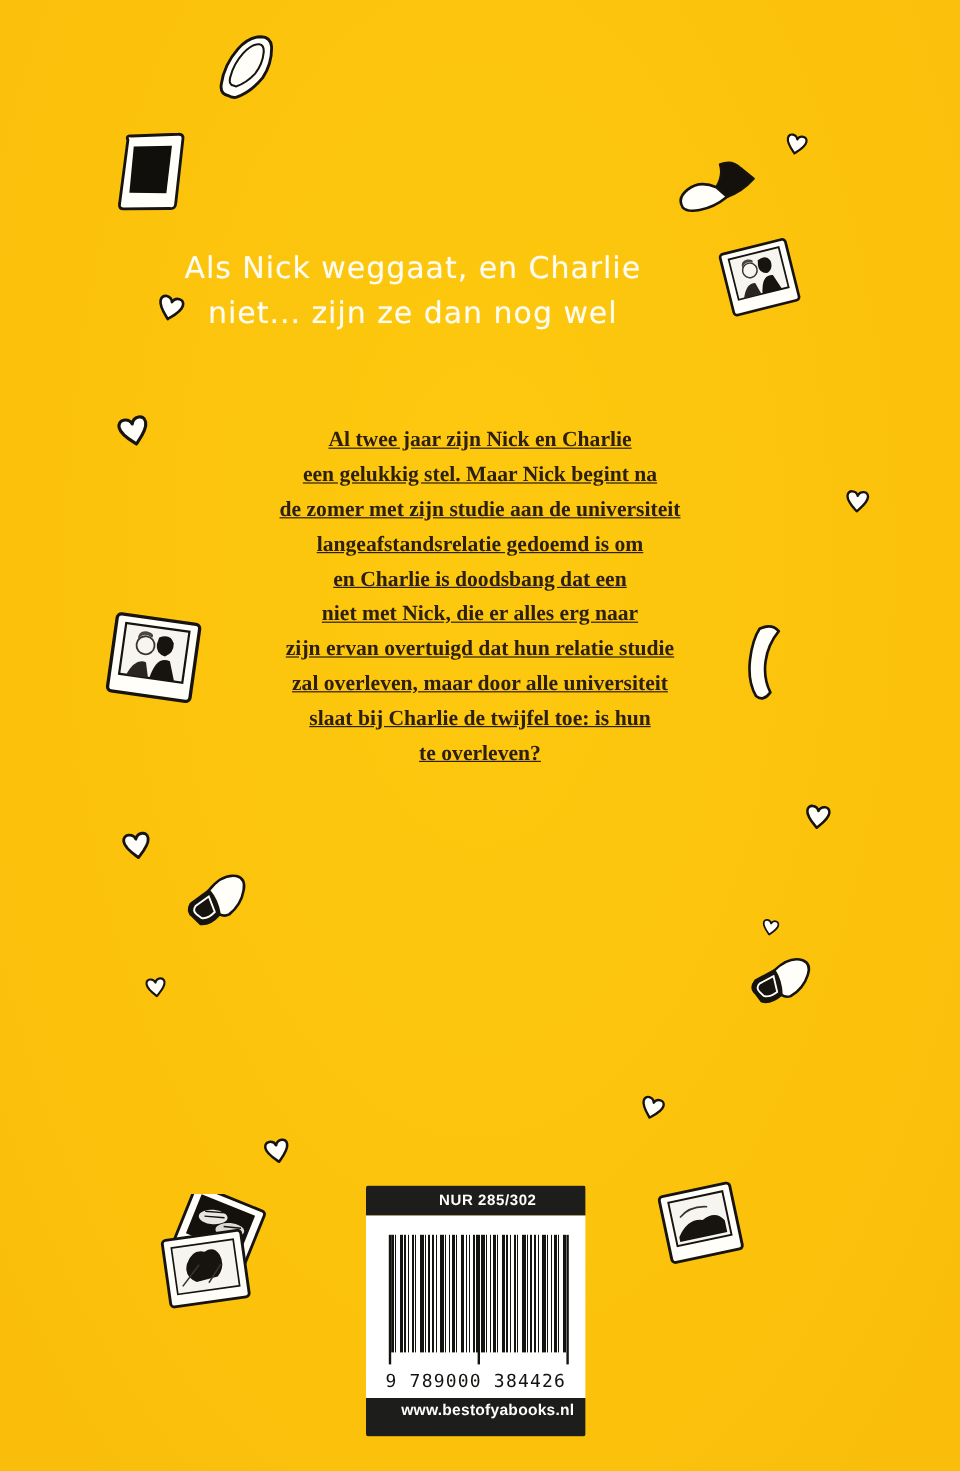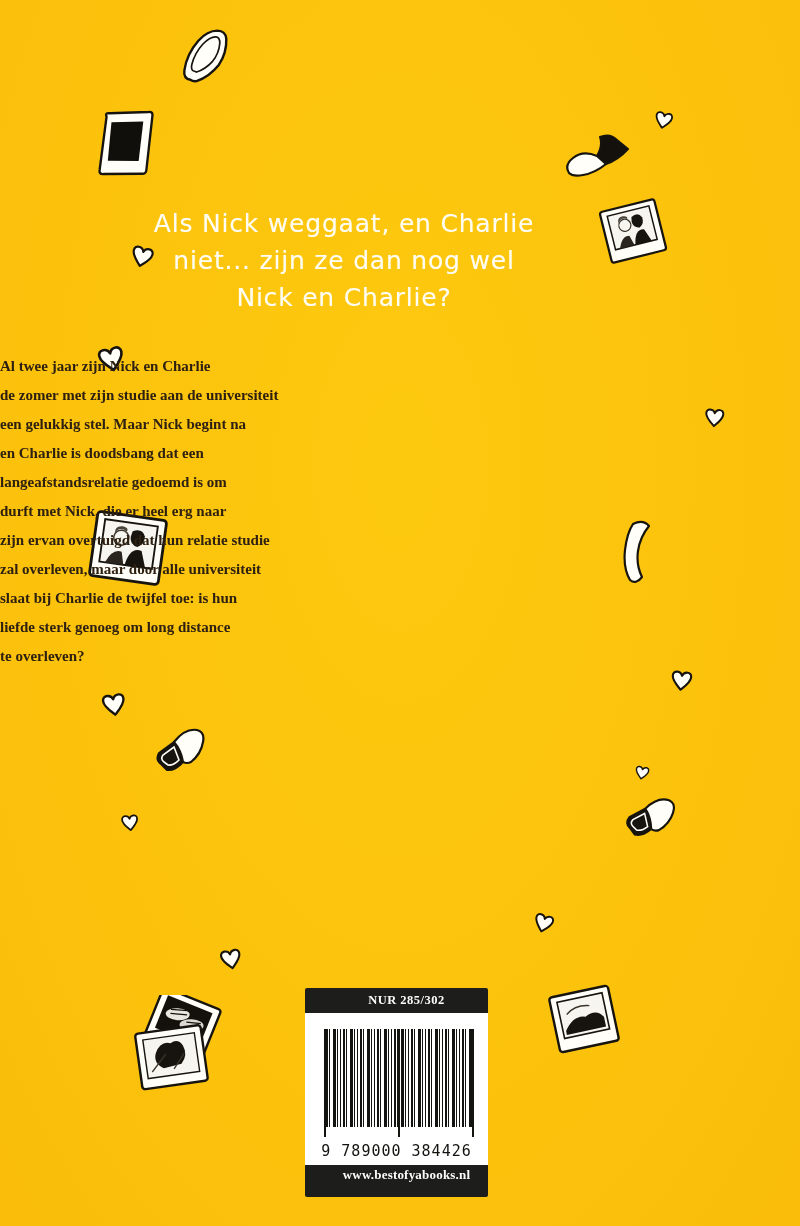--- a/index.html
+++ b/index.html
@@ -17,36 +17,37 @@
     position:absolute;left:0;top:205px;width:688px;
     text-align:center;
     font-family:"DejaVu Sans", cursive, sans-serif;
     font-size:25px;line-height:37px;letter-spacing:0.8px;
     color:#fffdf3;
     text-shadow:0 0 1px rgba(255,255,255,.4);
   }
   .tagline .t-line{white-space:nowrap;}
   .blurb{
     position:absolute;left:0;top:352px;width:800px;
-    text-align:left;
+    text-align:center;
     font-family:"Liberation Serif", serif;
     font-weight:bold;
-    font-size:15px;line-height:29px;
+    font-size:18px;line-height:29px;
     color:#2e2011;
+    text-decoration:underline;
   }
   .blurb .b-line{white-space:nowrap;}
   
   .barcode-block{
     position:absolute;left:305px;top:988px;width:183px;
     border-radius:2px;overflow:hidden;
   }
   .bar-strip{
     background:#1d1d1b;color:#fdfdfb;
     text-align:center;
-    font-family:Liberation Serif, serif;
+    font-family:Liberation Sans, sans-serif;
     font-weight:bold;
     padding-left:20px;
   }
   .nur-bar{height:25px;line-height:25px;font-size:12.5px;letter-spacing:0.5px;}
   .url-bar{height:32px;line-height:20px;font-size:13px;letter-spacing:0.2px;}
   .barcode-white{
     position:relative;height:152px;background:#ffffff;
   }
   .bars{
     position:absolute;left:21px;top:16px;width:146px;height:98px;
@@ -227,34 +228,32 @@
       <rect x="2" y="2" width="60" height="56" rx="3" fill="#fffef8" stroke="#17140f" stroke-width="2.4"></rect>
       <rect x="9" y="8" width="46" height="37" fill="#f6f5ef" stroke="#17140f" stroke-width="1.6"></rect>
       <path d="M12 38 Q22 24 34 28 Q46 22 52 32 L52 42 L12 42 Z" fill="#17140f"></path>
       <path d="M16 22 Q26 14 40 18" stroke="#3a342c" stroke-width="1.3" fill="none"></path>
     </svg>
   </span>
 
   <div class="tagline">
     <div class="t-line">Als Nick weggaat, en Charlie</div>
     <div class="t-line">niet... zijn ze dan nog wel</div>
-    <div class="t-line">Nick en Charlie?</div>
   </div>
 
   <div class="blurb">
     <div class="b-line">Al twee jaar zijn Nick en Charlie</div>
+    <div class="b-line">een gelukkig stel. Maar Nick begint na</div>
     <div class="b-line">de zomer met zijn studie aan de universiteit</div>
-    <div class="b-line">een gelukkig stel. Maar Nick begint na</div>
+    <div class="b-line">langeafstandsrelatie gedoemd is om</div>
     <div class="b-line">en Charlie is doodsbang dat een</div>
-    <div class="b-line">langeafstandsrelatie gedoemd is om</div>
-    <div class="b-line">durft met Nick, die er heel erg naar</div>
+    <div class="b-line">niet met Nick, die er alles erg naar</div>
     <div class="b-line">zijn ervan overtuigd dat hun relatie studie</div>
     <div class="b-line">zal overleven, maar door alle universiteit</div>
     <div class="b-line">slaat bij Charlie de twijfel toe: is hun</div>
-    <div class="b-line">liefde sterk genoeg om long distance</div>
     <div class="b-line">te overleven?</div>
   </div>
 
   <div class="barcode-block">
     <div class="bar-strip nur-bar">NUR 285/302</div>
     <div class="barcode-white">
       <div class="bars"></div>
       <div class="guard g-left"></div>
       <div class="guard g-mid"></div>
       <div class="guard g-right"></div>

